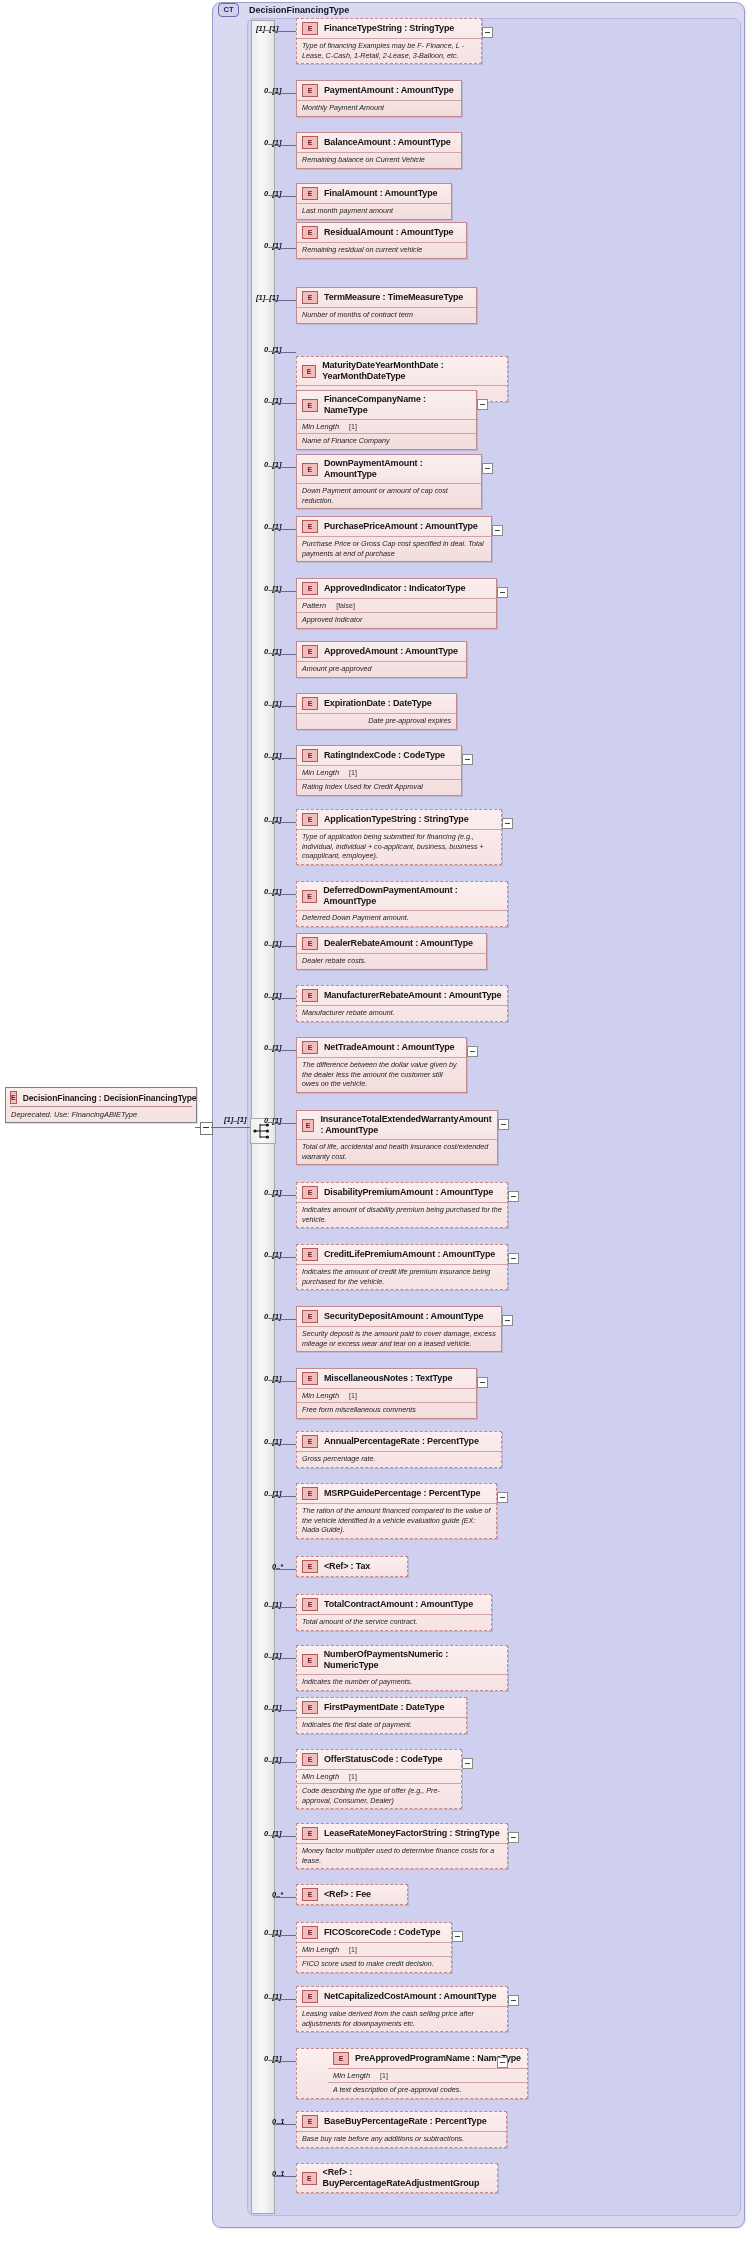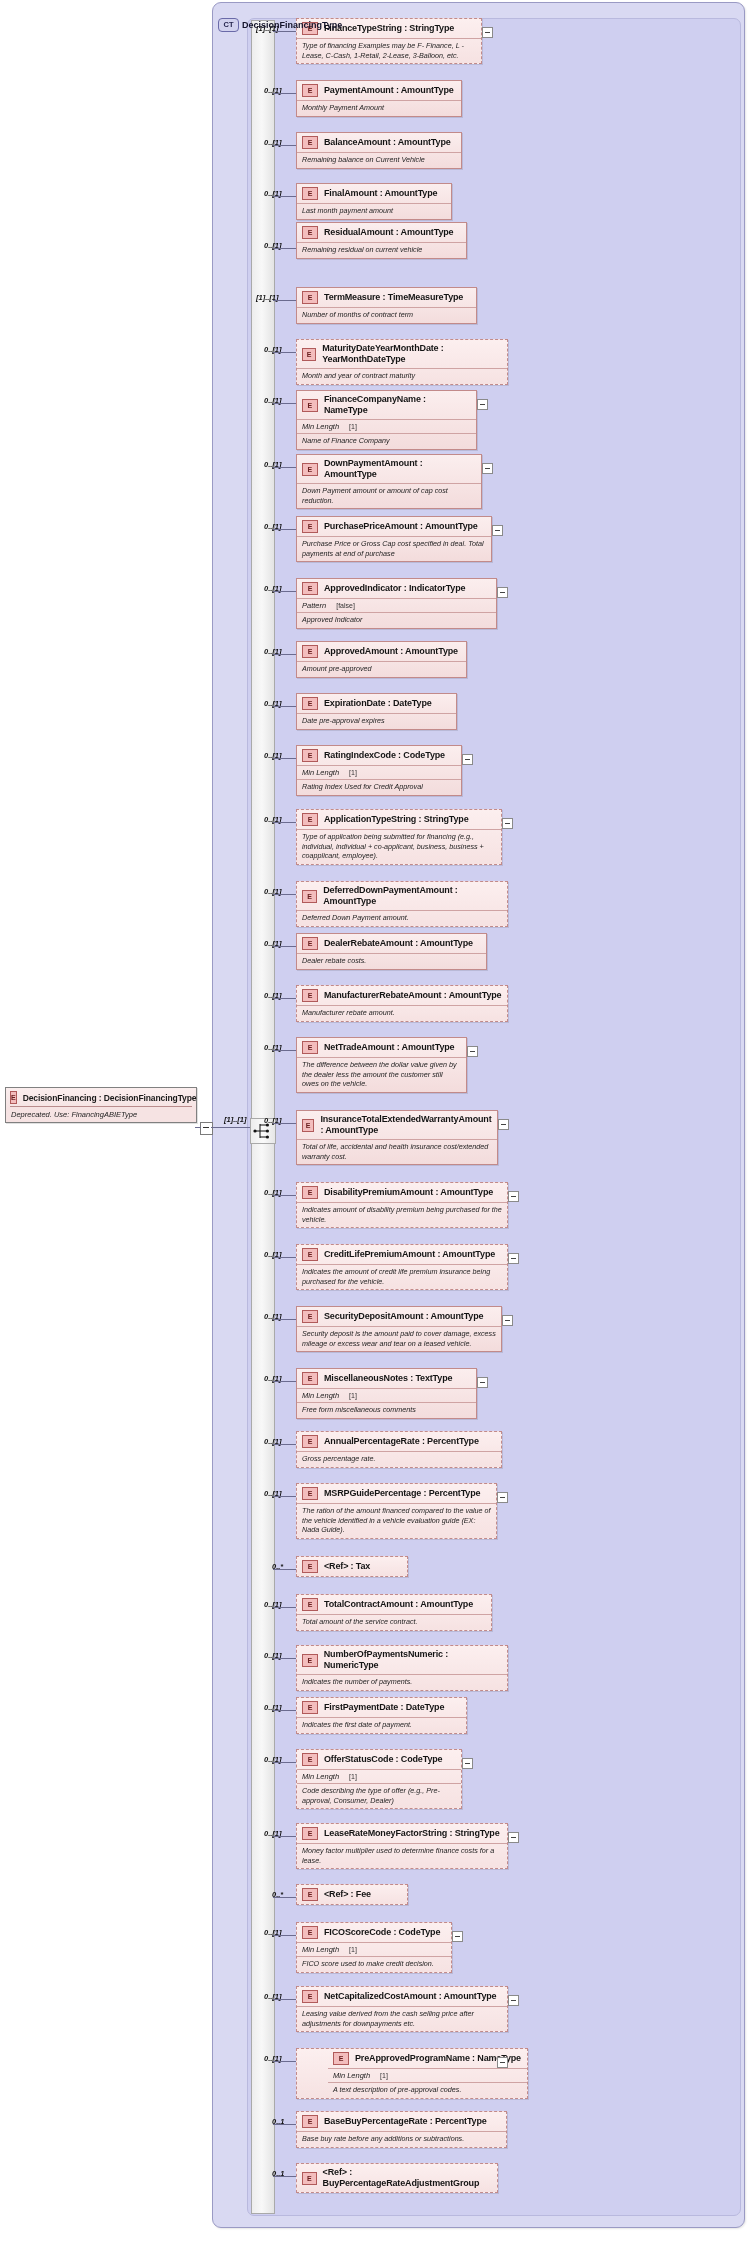--- a/index.html
+++ b/index.html
@@ -24,21 +24,21 @@
     font-size:7px;font-weight:bold;color:#6a2020;line-height:1;
   }
 
   
   .ctbox{
     position:absolute;left:212px;top:2px;width:531px;height:2224px;
     border:1px solid #9a9ac4;border-radius:9px;
     background:#d9d9f2;
     box-shadow:1px 1px 2px rgba(0,0,0,.10);
   }
-  .ct-label{position:absolute;left:218px;top:18px;display:flex;align-items:center;gap:3px;z-index:5;}
+  .ct-label{position:absolute;left:218px;top:3px;display:flex;align-items:center;gap:10px;z-index:5;}
   .ct-badge{
     display:inline-flex;align-items:center;justify-content:center;
     width:19px;height:12px;border:1px solid #6a6aa8;border-radius:4px;
     background:#d2d2ee;font-size:7.5px;font-weight:bold;color:#26264e;line-height:1;
   }
   .ct-name{font-size:9px;font-weight:bold;color:#14142b;}
 
   
   .innerpanel{
     position:absolute;left:247px;top:18px;width:492px;height:2196px;
@@ -195,21 +195,21 @@
         <div class="rbox" style="width: 179px;">
           <div class="hdr">
             <span class="ebadge">E</span>
             <span class="nm">TermMeasure : TimeMeasureType</span>
           </div>
           <div class="ann">Number of months of contract term</div>
         </div>
       </div>
       <div class="card" style="left: 256px; top: 293px;">[1]..[1]</div>
       <div class="stub" style="left: 273px; width: 23px; top: 300px;"></div>
-      <div class="row" style="top: 339px;">
+      <div class="row" style="top: 356px;">
         <div class="rbox dashed" style="width: 210px;">
           <div class="hdr">
             <span class="ebadge">E</span>
             <span class="nm">MaturityDateYearMonthDate : YearMonthDateType</span>
           </div>
           <div class="ann">Month and year of contract maturity</div>
         </div>
       </div>
       <div class="card" style="left: 264px; top: 345px;">0..[1]</div>
       <div class="stub" style="left: 273px; width: 23px; top: 352px;"></div>
@@ -274,21 +274,21 @@
           <div class="hdr">
             <span class="ebadge">E</span>
             <span class="nm">ApprovedAmount : AmountType</span>
           </div>
           <div class="ann">Amount pre-approved</div>
         </div>
       </div>
       <div class="card" style="left: 264px; top: 647px;">0..[1]</div>
       <div class="stub" style="left: 273px; width: 23px; top: 654px;"></div>
       <div class="row" style="top: 693px;">
-        <div class="rbox" style="width: 159px;">
+        <div class="rbox" style="width: 159px; text-align: right;">
           <div class="hdr">
             <span class="ebadge">E</span>
             <span class="nm">ExpirationDate : DateType</span>
           </div>
           <div class="ann">Date pre-approval expires</div>
         </div>
       </div>
       <div class="card" style="left: 264px; top: 699px;">0..[1]</div>
       <div class="stub" style="left: 273px; width: 23px; top: 706px;"></div>
       <div class="row" style="top: 745px;">

